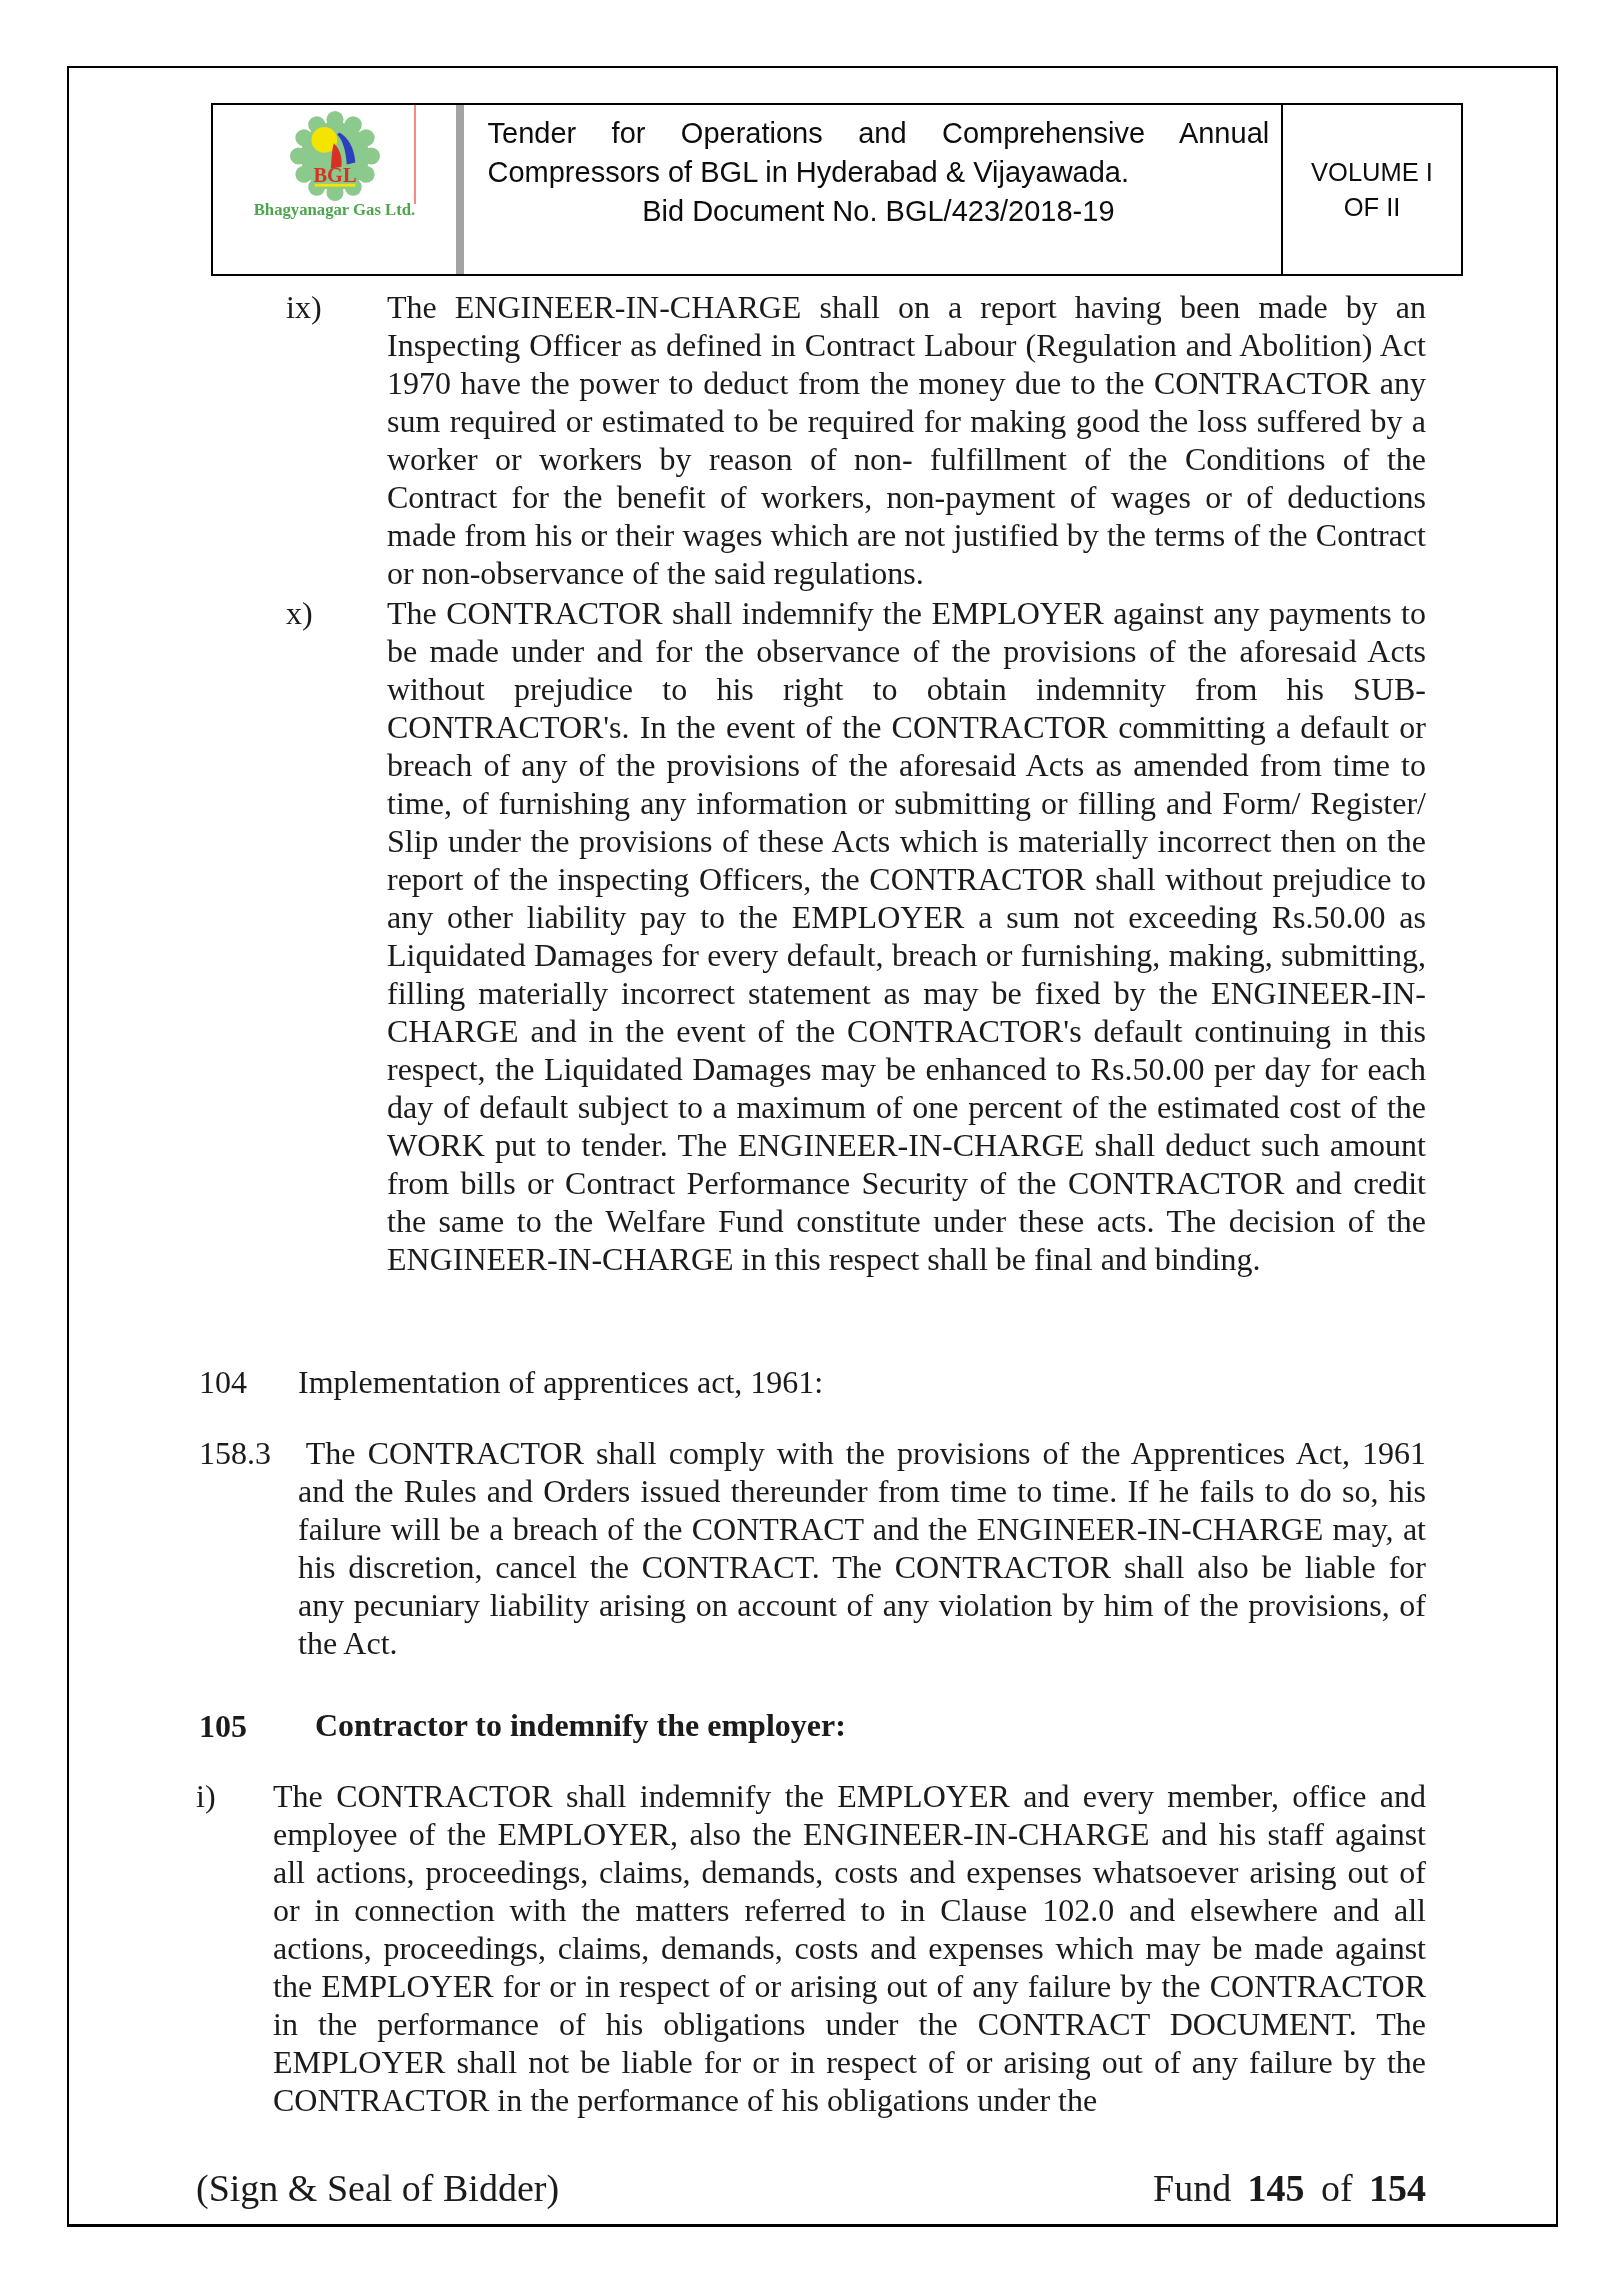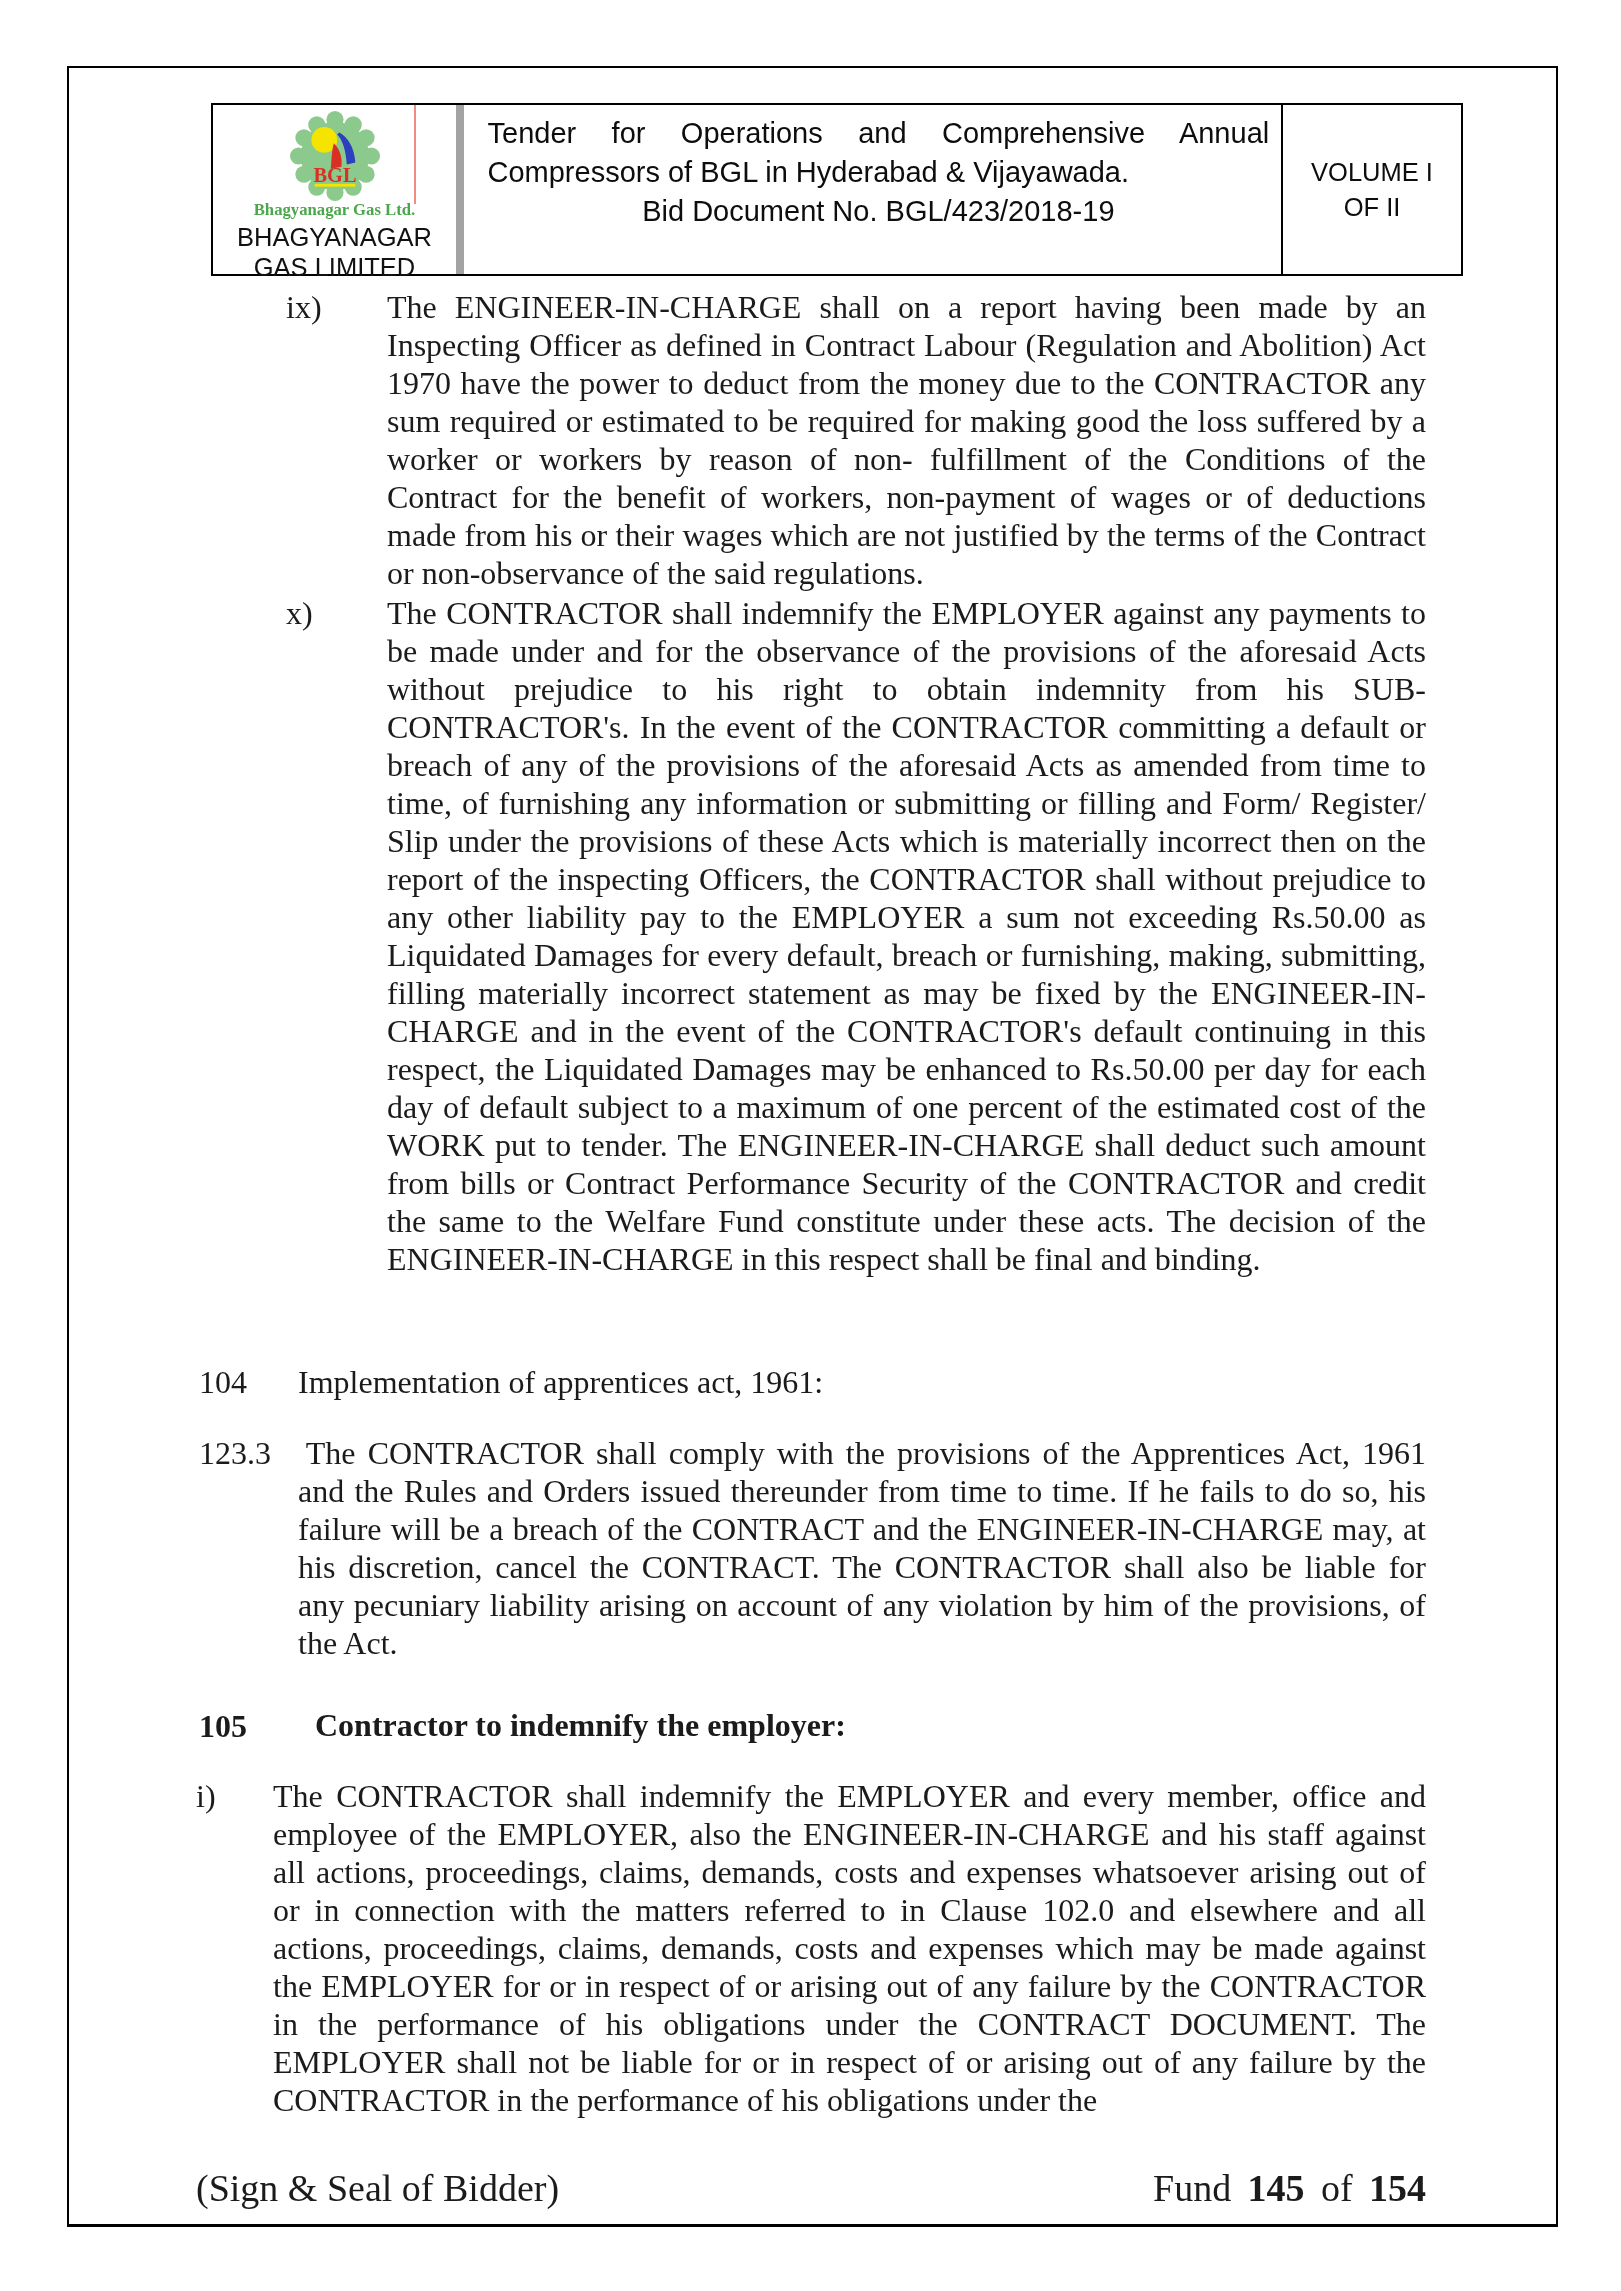--- a/index.html
+++ b/index.html
@@ -143,21 +143,20 @@
               <circle cx="33" cy="13" r="8"></circle>
           </g>
           <circle cx="40" cy="27" r="12" fill="#f4e400"></circle>
           <path d="M54 20 C62 24 68 34 69 48 L61 50 C60 36 57 27 52 22 Z" fill="#2b3fbf"></path>
           <path d="M49 30 C55 36 57 44 56 52 L46 54 C47 44 47 36 49 30 Z" fill="#d93025"></path>
           <text x="50" y="66" text-anchor="middle" font-family="Liberation Serif, serif" font-weight="bold" font-size="19" fill="#d93025">BGL</text>
           <rect x="31" y="68" width="38" height="2.6" fill="#f4e400"></rect>
         </g>
       </svg>
       <div class="logo-caption">Bhagyanagar Gas Ltd.</div>
-      <div class="company-name">BHAGYANAGAR GAS LIMITED</div>
       <div class="red-artifact"></div>
     </div>
     <div class="title-cell">
       <div class="t-justify">Tender for Operations and Comprehensive Annual</div>
       <div class="t-left">Compressors of BGL in Hyderabad &amp; Vijayawada.</div>
       <div class="t-center">Bid Document No. BGL/423/2018-19</div>
     </div>
     <div class="volume-cell">
       <div>VOLUME I</div>
       <div>OF II</div>
@@ -173,21 +172,21 @@
     <span class="item-label">x)</span>
     <div class="item-text">The CONTRACTOR shall indemnify the EMPLOYER against any payments to be made under and for the observance of the provisions of the aforesaid Acts without prejudice to his right to obtain indemnity from his SUB-CONTRACTOR's. In the event of the CONTRACTOR committing a default or breach of any of the provisions of the aforesaid Acts as amended from time to time, of furnishing any information or submitting or filling and Form/ Register/ Slip under the provisions of these Acts which is materially incorrect then on the report of the inspecting Officers, the CONTRACTOR shall without prejudice to any other liability pay to the EMPLOYER a sum not exceeding Rs.50.00 as Liquidated Damages for every default, breach or furnishing, making, submitting, filling materially incorrect statement as may be fixed by the ENGINEER-IN- CHARGE and in the event of the CONTRACTOR's default continuing in this respect, the Liquidated Damages may be enhanced to Rs.50.00 per day for each day of default subject to a maximum of one percent of the estimated cost of the WORK put to tender. The ENGINEER-IN-CHARGE shall deduct such amount from bills or Contract Performance Security of the CONTRACTOR and credit the same to the Welfare Fund constitute under these acts. The decision of the ENGINEER-IN-CHARGE in this respect shall be final and binding.</div>
   </div>
 
   <div class="para heading-104">
     <span class="item-label">104</span>
     <div class="h-text">Implementation of apprentices act, 1961:</div>
   </div>
 
   <div class="para hang clause-104-1">
-    <span class="item-label">123.3</span>
+    <span class="item-label">158.3</span>
     <div class="item-text">The CONTRACTOR shall comply with the provisions of the Apprentices Act, 1961 and the Rules and Orders issued thereunder from time to time. If he fails to do so, his failure will be a breach of the CONTRACT and the ENGINEER-IN-CHARGE may, at his discretion, cancel the CONTRACT. The CONTRACTOR shall also be liable for any pecuniary liability arising on account of any violation by him of the provisions, of the Act.</div>
   </div>
 
   <div class="para heading-105">
     <span class="item-label">105</span>
     <div class="h-text">Contractor to indemnify the employer:</div>
   </div>
 
   <div class="para hang clause-i">
     <span class="item-label">i)</span>

